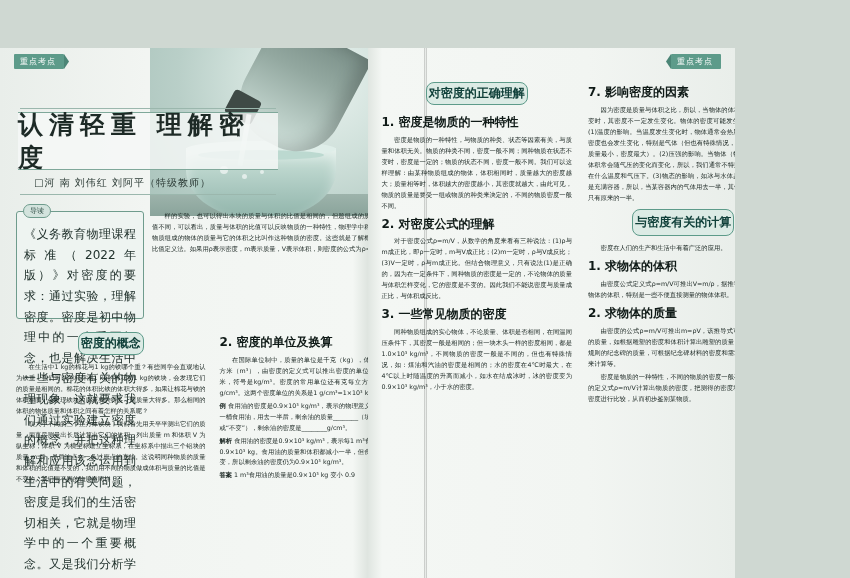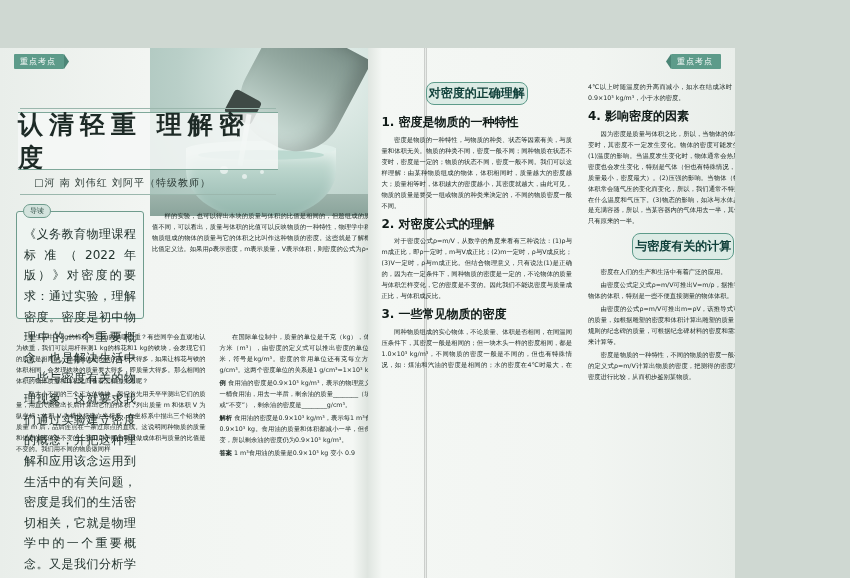--- a/index.html
+++ b/index.html
@@ -199,24 +199,28 @@
     <div class="quote-box">
       <div class="quote-badge">导读</div>
       <p>《义务教育物理课程标准（2022年版）》对密度的要求：通过实验，理解密度。密度是初中物理中的一个重要概念，也是解决生活中一些与密度有关的物理现象、这就要求我们通过实验建立密度的概念，并把这种理解和应用该念运用到生活中的有关问题，密度是我们的生活密切相关，它就是物理学中的一个重要概念。又是我们分析学习物理的思想方法。我们就如何正确理解密度吧。</p>
     </div>
 
     <div class="left-lower col">
       <p>样的实验，也可以得出本块的质量与体积的比值是相同的，但题组成的质量与体积的比值不同，可以看出，质量与体积的比值可以反映物质的一种特性，物理学中称为密度，某种物质组成的物体的质量与它的体积之比叫作这种物质的密度。这些就是了解概念的方法用作比值定义法。如果用ρ表示密度，m表示质量，V表示体积，则密度的公式为ρ=m/V。</p>
     </div>
 
     <div class="two-col">
+      <div class="sec-head-wrap">
+        <span class="sec-head">密度的概念</span>
+      </div>
       <div class="col">
         <p>在生活中1 kg的棉花与1 kg的铁哪个重？有些同学会直观地认为铁重，我们可以用杆秤测1 kg的棉花和1 kg的铁块，会发现它们的质量是相同的。棉花的体积比铁的体积大得多，如果让棉花与铁的体积相同，会发现铁块的质量要大得多，即质量大得多。那么相同的体积的物体质量和体积之间有着怎样的关系呢？</p>
         <p>取大小不同的三个正方体铁块，我们首先用天平平测出它们的质量，用直尺测量出长后计算出它们的体积，列出质量 m 和体积 V 为纵坐标，体积 V 为横坐标建立坐标系，在坐标系中描出三个铝块的质量 m 后，品后连点在一条过原点的直线。这说明同种物质的质量和体积的比值是不变的，我们用不同的物质做成体积与质量的比值是不变的。我们用不同的物质做同样</p>
 
+        <p class="h-sub noind">2. 密度的单位及换算</p>
         <p>在国际单位制中，质量的单位是千克（kg），体积的单位为立方米（m³），由密度的定义式可以推出密度的单位为千克每立方米，符号是kg/m³。密度的常用单位还有克每立方厘米，符号是g/cm³。这两个密度单位的关系是1 g/cm³=1×10³ kg/m³。</p>
 
         <p class="noind">
           <span class="ans">例</span>
           <span>食用油的密度是0.9×10³ kg/m³，表示的物理意义是________，一桶食用油，用去一半后，剩余油的质量________（填“变大”“变小”或“不变”），剩余油的密度是________g/cm³。</span>
         </p>
         <p class="noind">
           <span class="ans">解析</span>
           <span>食用油的密度是0.9×10³ kg/m³，表示每1 m³食用油的质量是0.9×10³ kg。食用油的质量和体积都减小一半，但食用油的密度不变，所以剩余油的密度仍为0.9×10³ kg/m³。</span>
         </p>
@@ -242,31 +246,33 @@
       <div class="col">
         <p class="h-sub noind">1. 密度是物质的一种特性</p>
         <p>密度是物质的一种特性，与物质的种类、状态等因素有关，与质量和体积无关。物质的种类不同，密度一般不同；同种物质在状态不变时，密度是一定的；物质的状态不同，密度一般不同。我们可以这样理解：由某种物质组成的物体，体积相同时，质量越大的密度越大；质量相等时，体积越大的密度越小，其密度就越大，由此可见，物质的质量是要受一组或物质的种类来决定的，不同的物质密度一般不同。</p>
 
         <p class="h-sub noind">2. 对密度公式的理解</p>
         <p>对于密度公式ρ=m/V，从数学的角度来看有三种说法：(1)ρ与m成正比，即ρ一定时，m与V成正比；(2)m一定时，ρ与V成反比；(3)V一定时，ρ与m成正比。但结合物理意义，只有说法(1)是正确的，因为在一定条件下，同种物质的密度是一定的，不论物体的质量与体积怎样变化，它的密度是不变的。因此我们不能说密度与质量成正比，与体积成反比。</p>
 
         <p class="h-sub noind">3. 一些常见物质的密度</p>
         <p>同种物质组成的实心物体，不论质量、体积是否相同，在同温同压条件下，其密度一般是相同的；但一块木头一样的密度相同，都是1.0×10³ kg/m³，不同物质的密度一般是不同的，但也有特殊情况，如：煤油和汽油的密度是相同的；水的密度在4℃时最大，在4℃以上时随温度的升高而减小，如水在结成冰时，冰的密度变为0.9×10³ kg/m³，小于水的密度。</p>
 
-        <p class="h-sub noind">4. 影响密度的因素</p>
+        <p class="h-sub noind">7. 影响密度的因素</p>
         <p>因为密度是质量与体积之比，所以，当物体的体积或质量发生改变时，其密度不一定发生变化。物体的密度可能发生变化，比如：(1)温度的影响。当温度发生变化时，物体通常会热胀冷缩，物体的密度也会发生变化，特别是气体（但也有特殊情况，如在4℃时水的质量最小，密度最大）。(2)压强的影响。当物体（特别是气体）的体积常会随气压的变化而变化，所以，我们通常不特别注意要会注意在什么温度和气压下。(3)物态的影响，如冰与水体具有流动性，总是充满容器，所以，当某容器内的气体用去一半，其体积不变而密度只有原来的一半。</p>
 
         <div class="sec-head-wrap" style="margin-top:6px;">
           <span class="sec-head">与密度有关的计算</span>
         </div>
 
         <p>密度在人们的生产和生活中有着广泛的应用。</p>
 
+        <p class="h-sub noind">1. 求物体的体积</p>
         <p>由密度公式定义式ρ=m/V可推出V=m/ρ，据推导式可用来计算物体的体积，特别是一些不便直接测量的物体体积。</p>
 
+        <p class="h-sub noind">2. 求物体的质量</p>
         <p>由密度的公式ρ=m/V可推出m=ρV，该推导式可用来计算物体的质量，如根据雕塑的密度和体积计算出雕塑的质量，根据人工形状规则的纪念碑的质量，可根据纪念碑材料的密度和需算出的碑体的积来计算等。</p>
 
         <p>密度是物质的一种特性，不同的物质的密度一般不同，可由密度的定义式ρ=m/V计算出物质的密度，把测得的密度和查表中物质的密度进行比较，从而初步鉴别某物质。</p>
       </div>
     </div>
 
     <div class="pagenum r">7</div>
   </div>
 </div>
 

